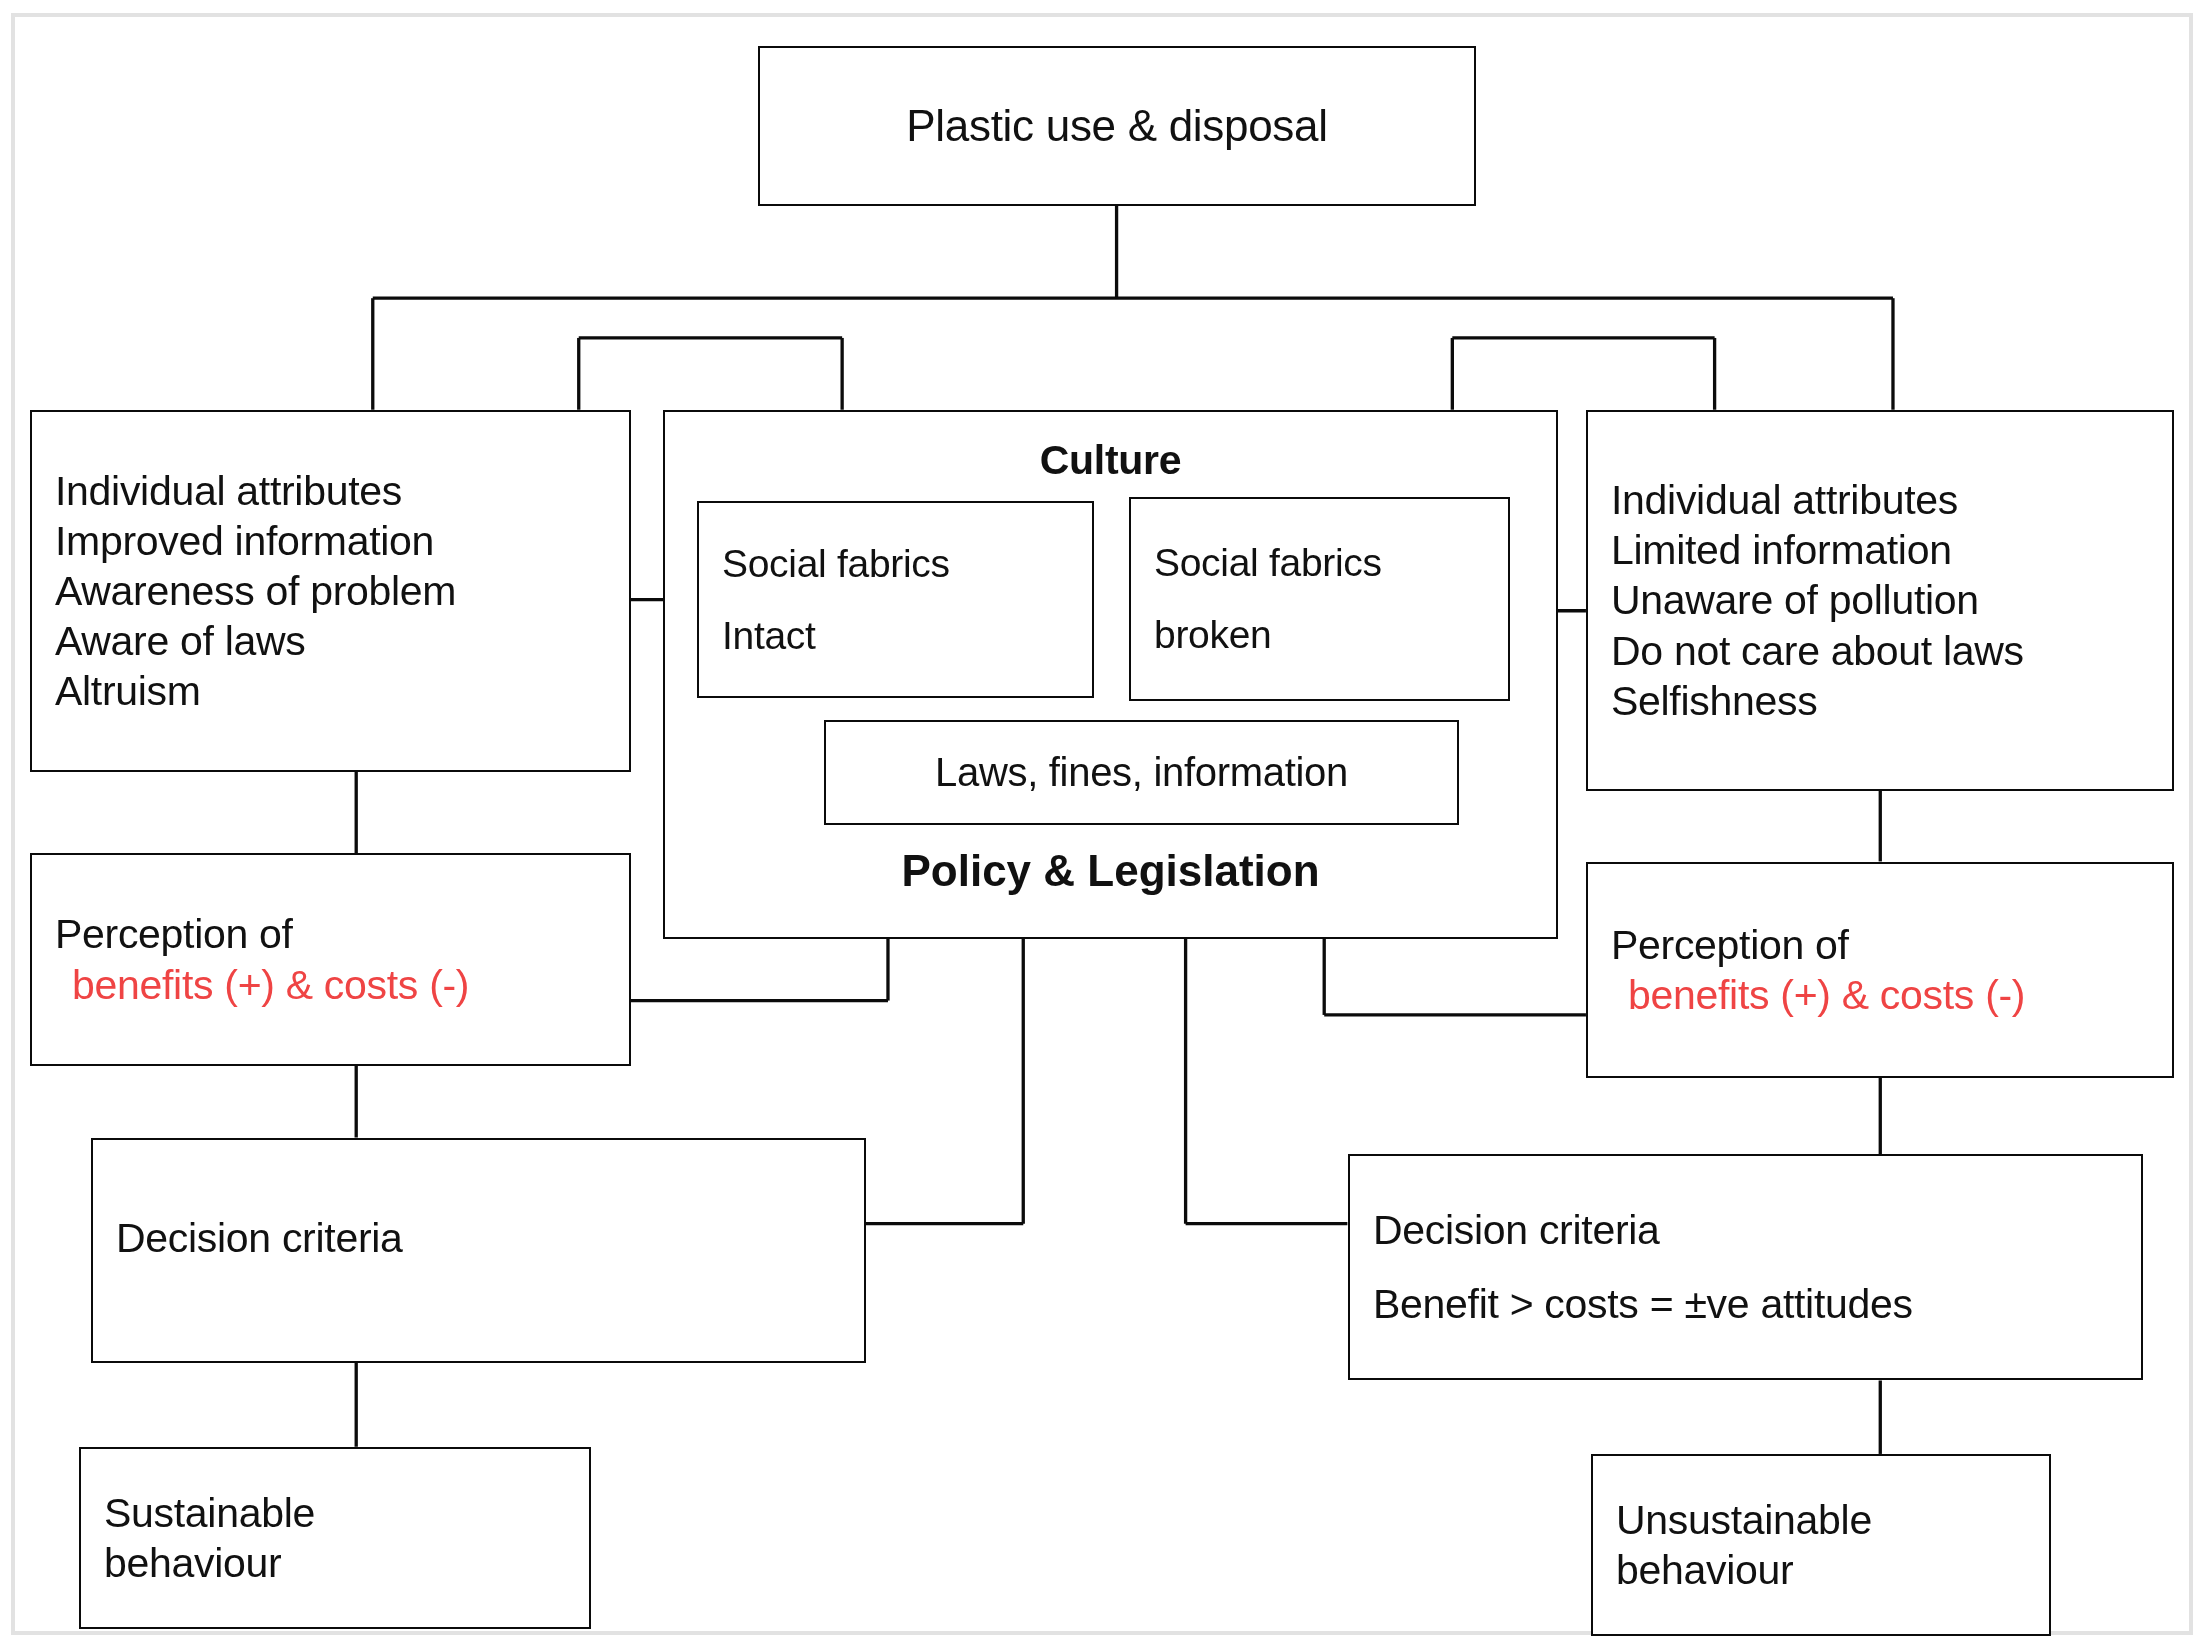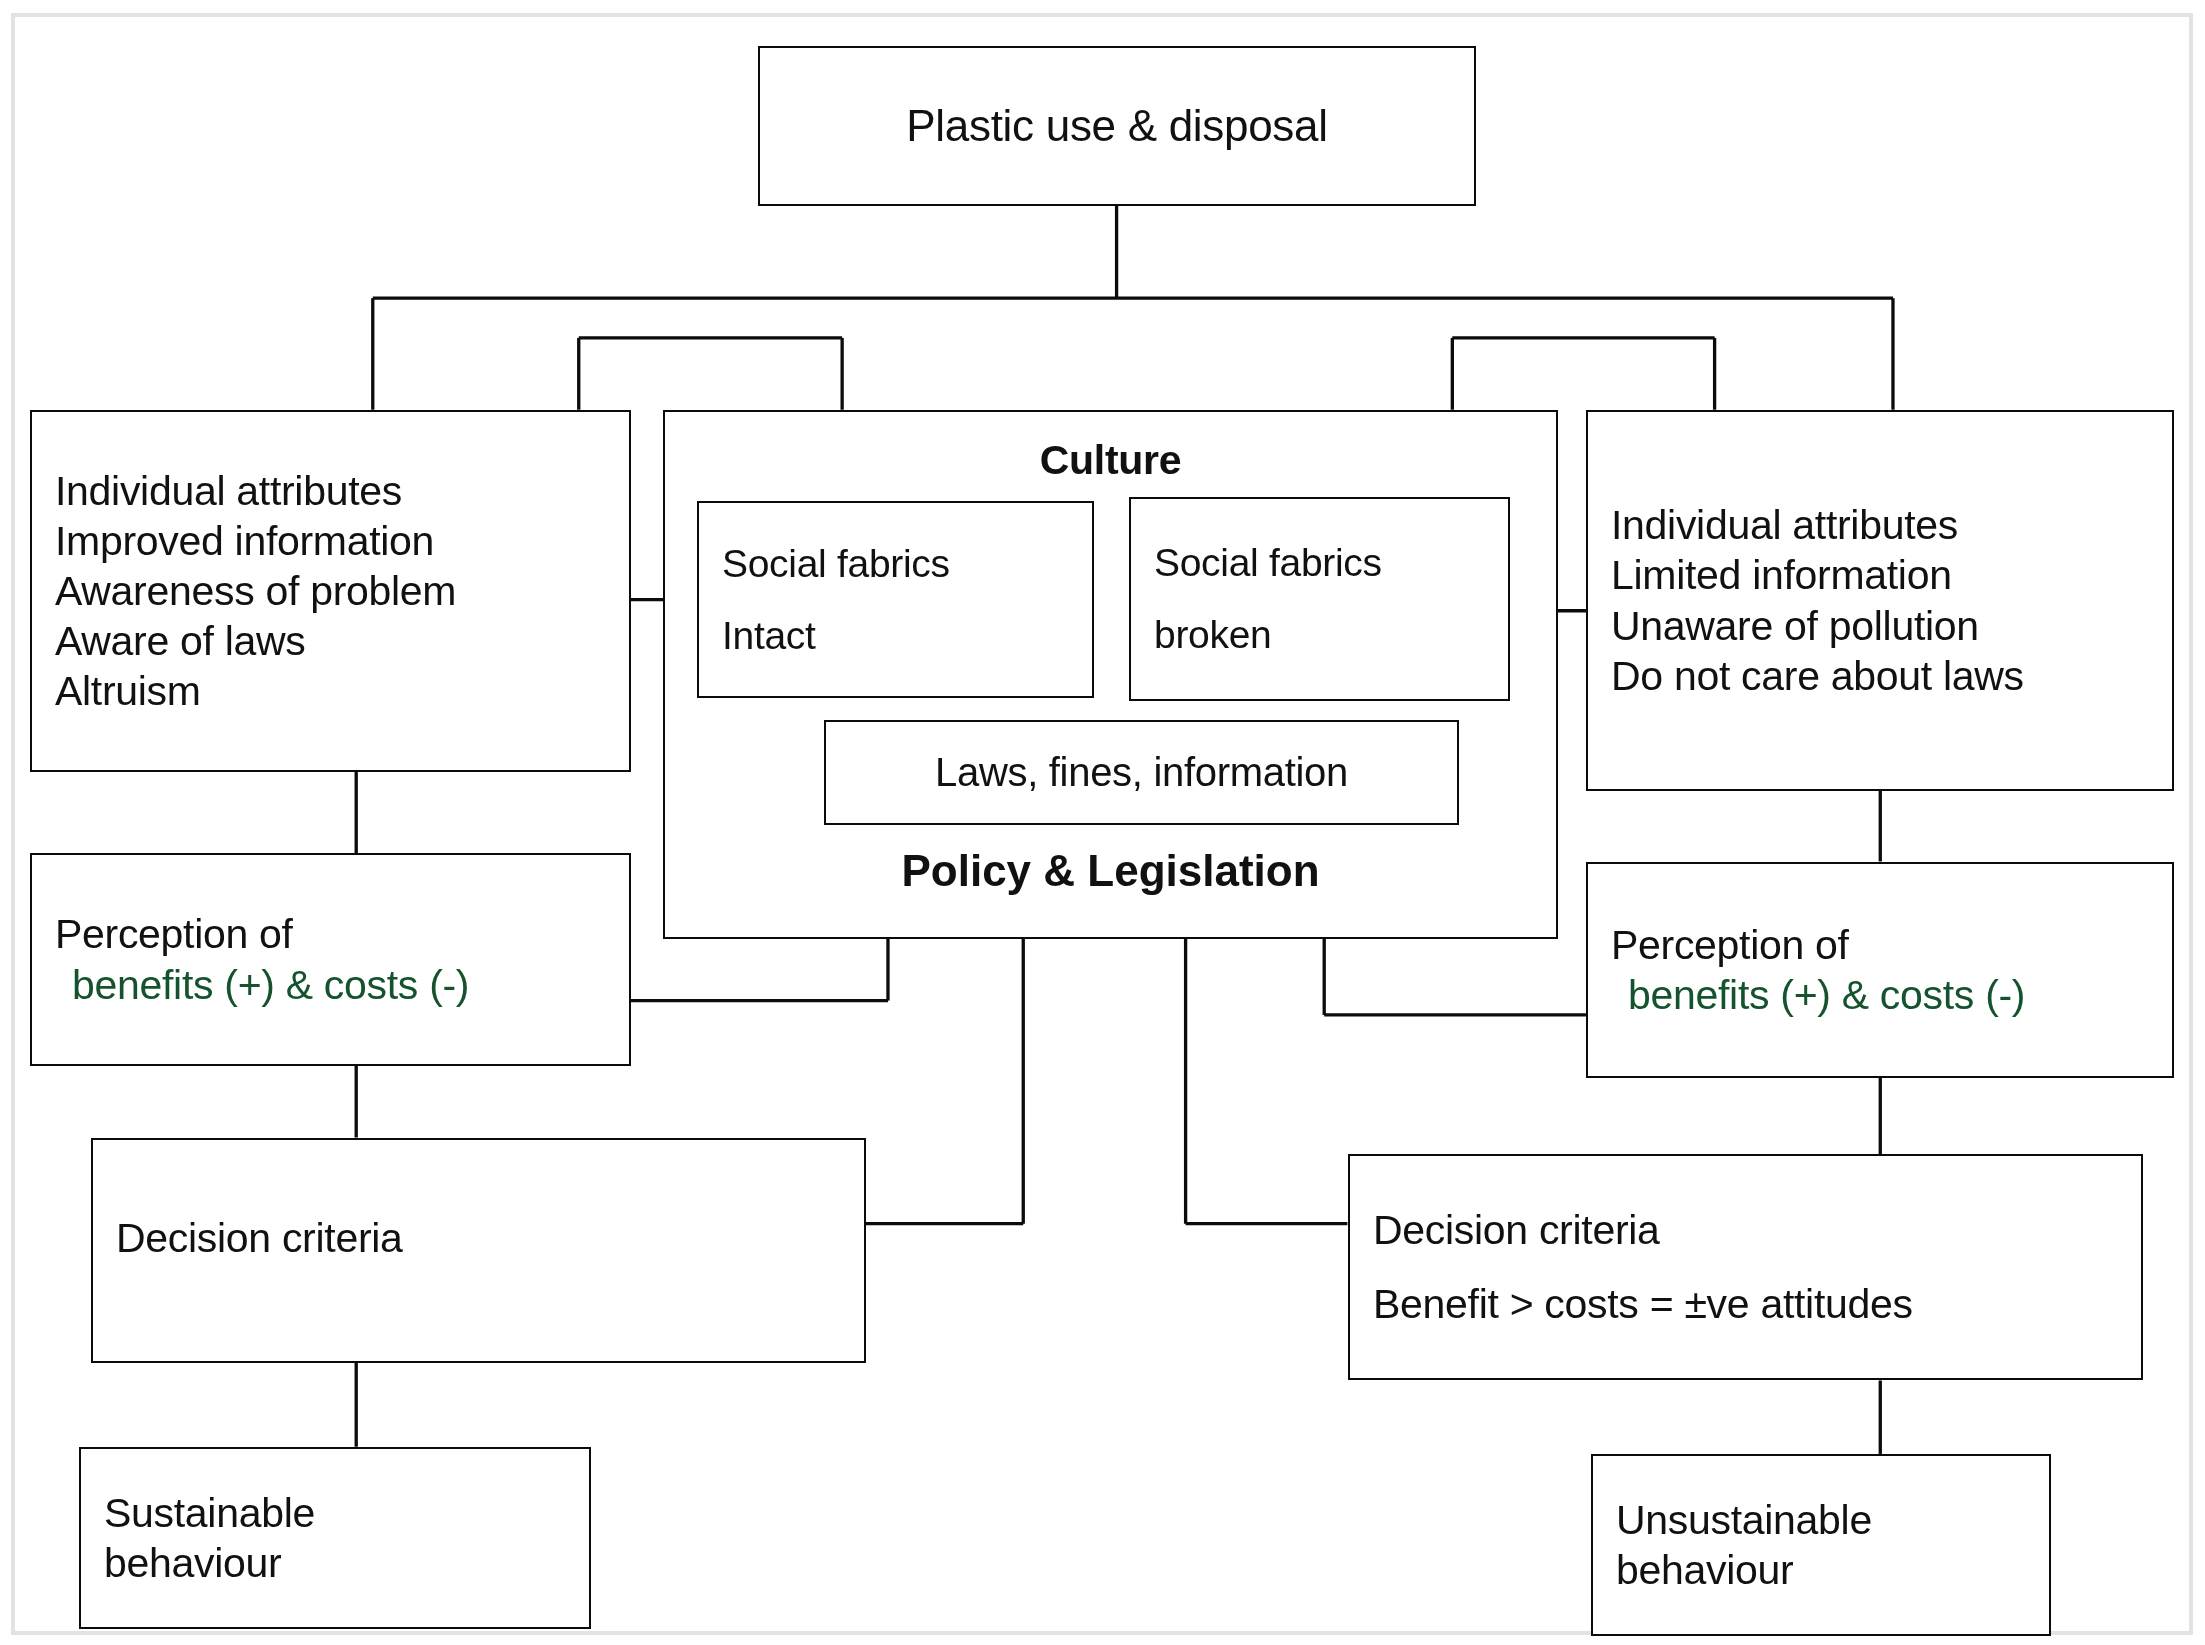--- a/index.html
+++ b/index.html
@@ -42,21 +42,21 @@
   .box-inner.topalign { justify-content: flex-start; }
   .ln {
     color: #111111;
     font-size: 41px;
     line-height: 1.22;
     white-space: nowrap;
     letter-spacing: -0.3px;
   }
   .pad-l { padding-left: 23px; }
   .center { text-align: center; }
-  .blue { color: #14532d; padding-left: 40px; }
+  .blue { color: #ef4444; padding-left: 40px; }
   .bold { font-weight: bold; }
   .title-lg { font-size: 44px; }
   .gap { height: 24px; }
   
   #wires {
     position: absolute;
     left: 0; top: 0;
     width: 2205px;
     height: 1645px;
     z-index: 2;
@@ -164,20 +164,21 @@
   <div style="position:absolute; left:663px; top:846px; width:895px; z-index:6;
               text-align:center; font-size:44px; font-weight:bold; color:#111111;
               font-family:'Liberation Sans', sans-serif;">Policy &amp; Legislation</div>
 
   <div class="box" style="left:1586px; top:410px; width:588px; height:381px;">
     <div class="box-inner">
       <div class="ln pad-l">Individual attributes</div>
       <div class="ln pad-l">Limited information</div>
       <div class="ln pad-l">Unaware of pollution</div>
       <div class="ln pad-l">Do not care about laws</div>
+      <div class="ln pad-l">Selfishness</div>
     </div>
   </div>
 
   <div class="box" style="left:30px; top:853px; width:601px; height:213px;">
     <div class="box-inner">
       <div class="ln pad-l">Perception of</div>
       <div class="ln pad-l blue">benefits (+) &amp; costs (-)</div>
     </div>
   </div>
 

